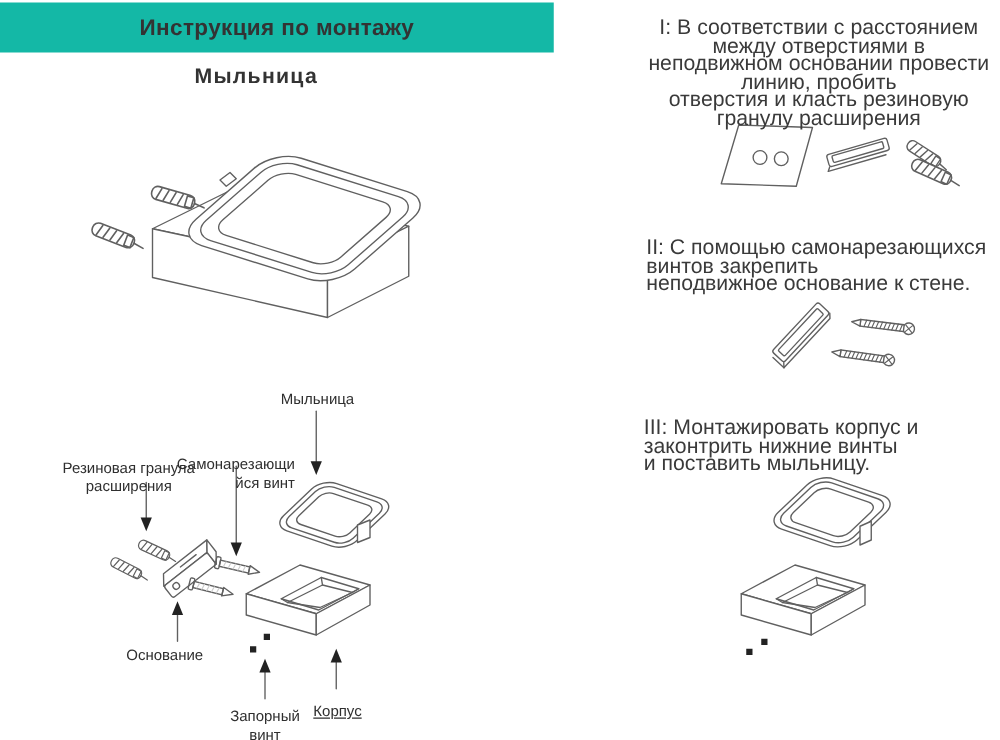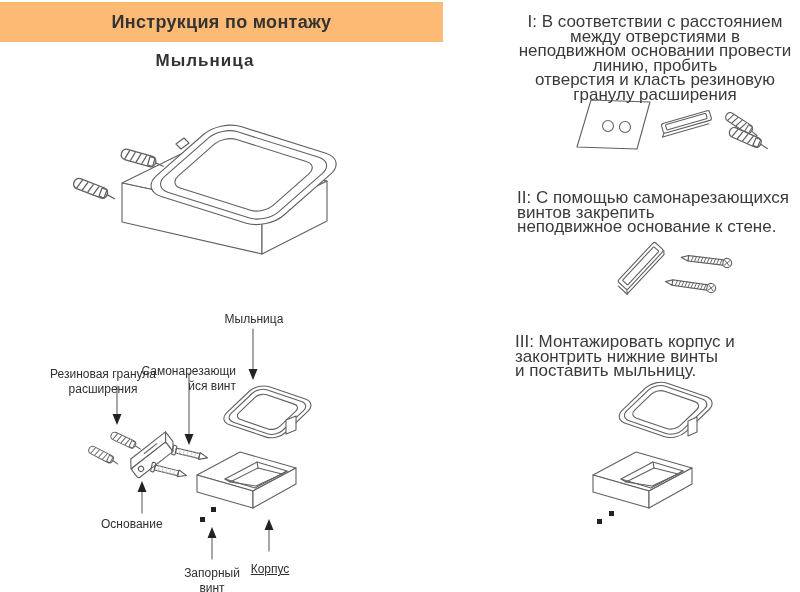--- a/index.html
+++ b/index.html
@@ -2,21 +2,21 @@
 <html><head>
 <meta charset="utf-8">
 <style>
   html,body { margin:0; padding:0; background:#fff; }
   .page {
     position:relative; width:800px; height:592px; background:#ffffff;
     font-family:"Liberation Sans", sans-serif; overflow:hidden;
   }
   .band {
     position:absolute; left:0; top:2px; width:443px; height:40px;
-    background:#fdba74; display:flex; align-items:center; justify-content:center;
+    background:#14b8a6; display:flex; align-items:center; justify-content:center;
   }
   .title { font-size:18px; font-weight:bold; color:#333333; letter-spacing:0.3px; }
   .subtitle {
     position:absolute; left:102px; top:51px; width:206px; text-align:center;
     font-size:17px; font-weight:bold; letter-spacing:1px; color:#333333;
   }
   .step {
     position:absolute; color:#3a3a3a; font-size:17px; line-height:14.6px;
     white-space:pre-line;
   }

